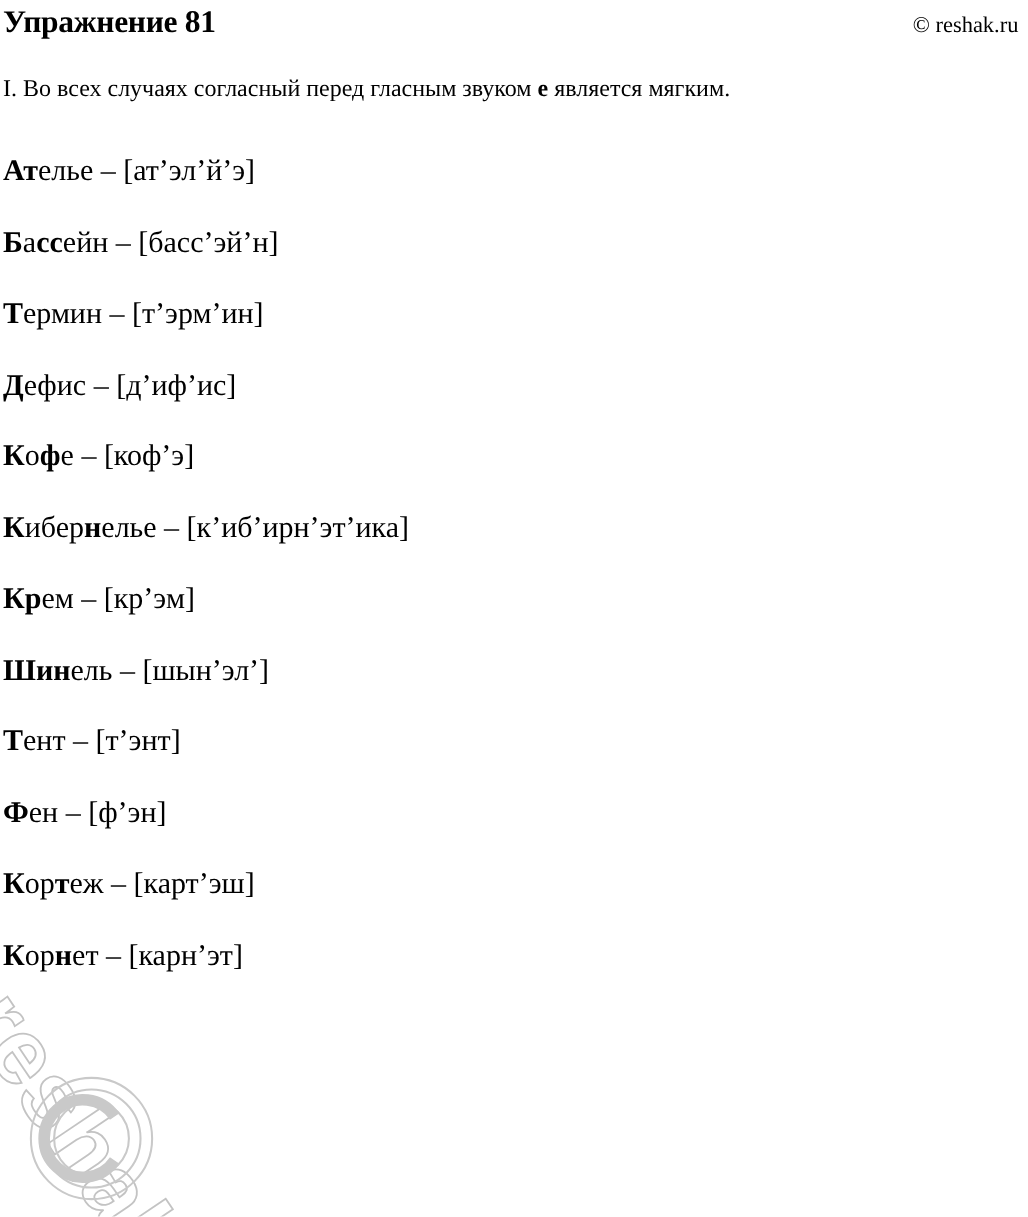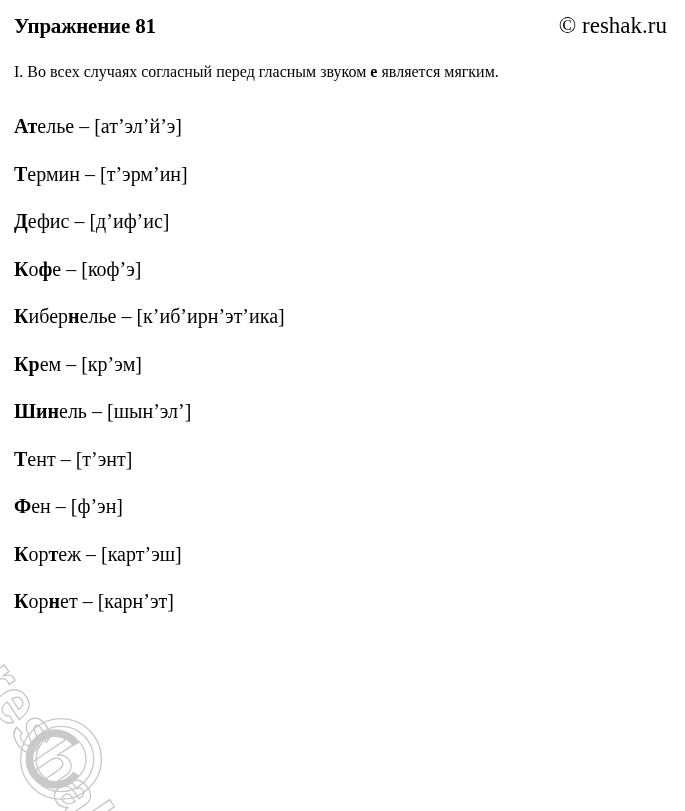--- a/index.html
+++ b/index.html
@@ -12,41 +12,41 @@
     height: 811px;
     position: relative;
     overflow: hidden;
     font-family: "Liberation Serif", "DejaVu Serif", serif;
     color: #000000;
   }
   #page {
     position: relative;
     width: 685px;
     height: 811px;
-    padding: 12px;
+    padding: 0;
     box-sizing: border-box;
   }
 
   
   .header-row {
     position: relative;
     display: flex;
     align-items: baseline;
     justify-content: space-between;
     padding: 2px 6px 0 2px;
     height: 26px;
   }
   .page-title {
     font-size: 21px;
     font-weight: bold;
     letter-spacing: -0.2px;
     line-height: 24px;
   }
   .copyright {
-    font-size: 23px;
+    font-size: 15px;
     font-weight: normal;
     line-height: 24px;
     white-space: nowrap;
     text-align: center;
   }
 
   
   .intro {
     margin: 16px 2px 0 2px;
     font-size: 16px;
@@ -122,20 +122,21 @@
     <div class="page-title">Упражнение 81</div>
     <div class="copyright">© reshak.ru</div>
   </div>
 
   <p class="intro">
     <span>I. Во всех случаях согласный перед гласным звуком </span><span class="bold-e">е</span><span> является мягким.</span>
   </p>
 
   <ul class="word-list" id="word-list">
       <li class="word-line"><span class="b">А</span><span></span><span class="b">т</span><span>елье</span> <span class="dash">–</span> <span class="transcription">[ат’эл’й’э]</span></li>
+      <li class="word-line"><span class="b">Б</span><span>а</span><span class="b">сс</span><span>ейн</span> <span class="dash">–</span> <span class="transcription">[басс’эй’н]</span></li>
       <li class="word-line"><span class="b">Т</span><span></span><span class="b"></span><span>ермин</span> <span class="dash">–</span> <span class="transcription">[т’эрм’ин]</span></li>
       <li class="word-line"><span class="b">Д</span><span></span><span class="b"></span><span>ефис</span> <span class="dash">–</span> <span class="transcription">[д’иф’ис]</span></li>
       <li class="word-line"><span class="b">К</span><span>о</span><span class="b">ф</span><span>е</span> <span class="dash">–</span> <span class="transcription">[коф’э]</span></li>
       <li class="word-line"><span class="b">К</span><span>ибер</span><span class="b">н</span><span>елье</span> <span class="dash">–</span> <span class="transcription">[к’иб’ирн’эт’ика]</span></li>
       <li class="word-line"><span class="b">К</span><span></span><span class="b">р</span><span>ем</span> <span class="dash">–</span> <span class="transcription">[кр’эм]</span></li>
       <li class="word-line"><span class="b">Ш</span><span></span><span class="b">ин</span><span>ель</span> <span class="dash">–</span> <span class="transcription">[шын’эл’]</span></li>
       <li class="word-line"><span class="b">Т</span><span></span><span class="b"></span><span>ент</span> <span class="dash">–</span> <span class="transcription">[т’энт]</span></li>
       <li class="word-line"><span class="b">Ф</span><span></span><span class="b"></span><span>ен</span> <span class="dash">–</span> <span class="transcription">[ф’эн]</span></li>
       <li class="word-line"><span class="b">К</span><span>ор</span><span class="b">т</span><span>еж</span> <span class="dash">–</span> <span class="transcription">[карт’эш]</span></li>
       <li class="word-line"><span class="b">К</span><span>ор</span><span class="b">н</span><span>ет</span> <span class="dash">–</span> <span class="transcription">[карн’эт]</span></li>

